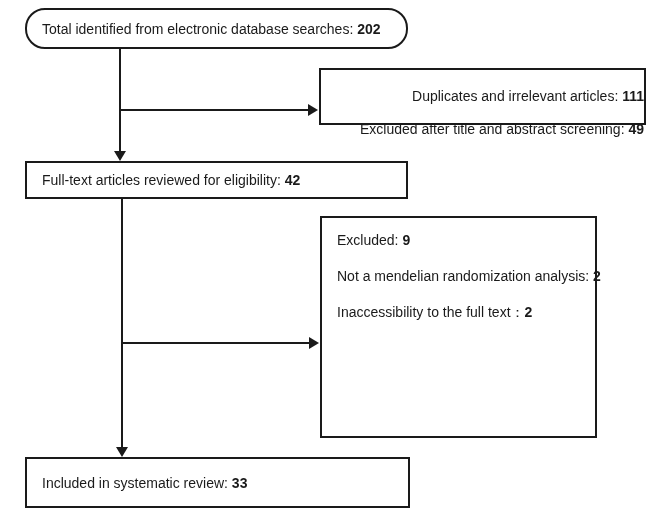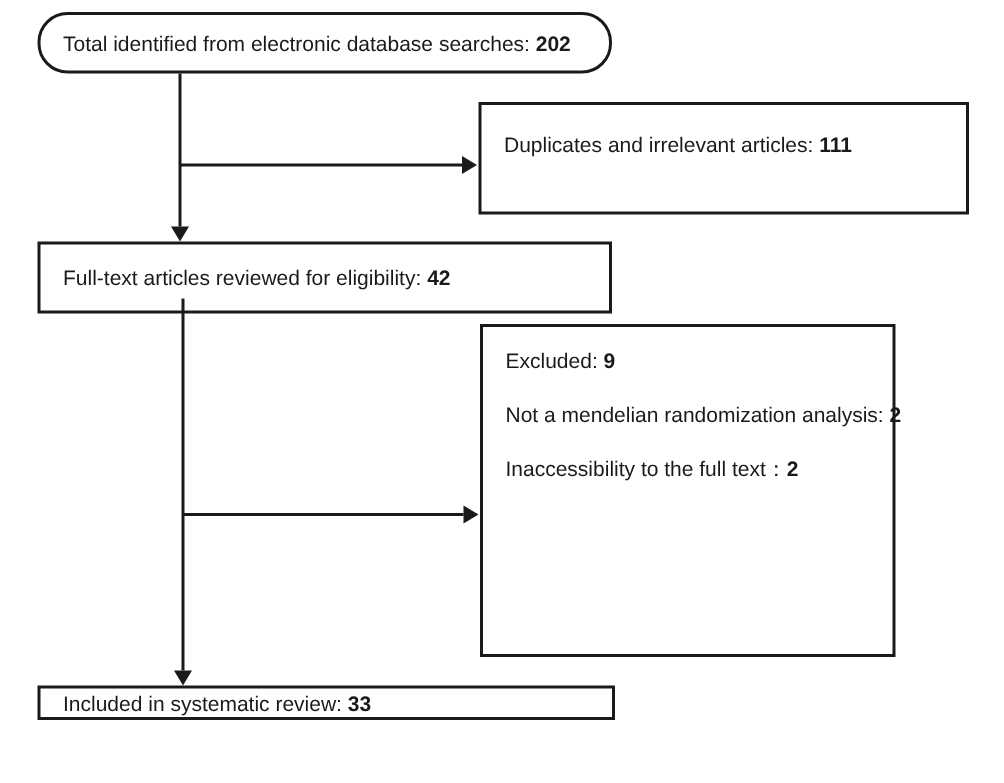--- a/index.html
+++ b/index.html
@@ -58,24 +58,24 @@
   .arrowhead-right {
     position: absolute;
     width: 0; height: 0;
     border-top: 6px solid transparent;
     border-bottom: 6px solid transparent;
     border-left: 10px solid #1a1a1a;
   }
 
   
   #box-total     { left: 25px;  top: 8px;   width: 383px; height: 41px; border-radius: 20px; }
-  #box-screening { left: 319px; top: 68px;  width: 327px; height: 75px; }
-  #box-fulltext  { left: 25px;  top: 161px; width: 383px; height: 48px; }
+  #box-screening { left: 319px; top: 68px;  width: 327px; height: 57px; text-align: right; }
+  #box-fulltext  { left: 25px;  top: 161px; width: 383px; height: 38px; }
   #box-excluded  { left: 320px; top: 216px; width: 277px; height: 222px; }
-  #box-included  { left: 25px;  top: 457px; width: 385px; height: 23px; }
+  #box-included  { left: 25px;  top: 457px; width: 385px; height: 51px; }
 
   
   #v1 { left: 119px; top: 49px;  height: 102px; }
   #a1 { left: 114px; top: 151px; }
   #h1 { left: 120px; top: 109px; width: 188px; }
   #a2 { left: 308px; top: 104px; }
   #v2 { left: 121px; top: 199px; height: 248px; }
   #a3 { left: 116px; top: 447px; }
   #h2 { left: 122px; top: 342px; width: 187px; }
   #a4 { left: 309px; top: 337px; }
@@ -91,20 +91,21 @@
 
   <div class="vline" id="v1"></div>
   <div class="arrowhead-down" id="a1"></div>
 
   <div class="hline" id="h1"></div>
   <div class="arrowhead-right" id="a2"></div>
 
   <div class="box multi" id="box-screening">
     <div class="box1-lines">
       <div class="line-item"><span>Duplicates and irrelevant articles: </span><span class="num">111</span></div>
+      <div class="line-item"><span>Excluded after title and abstract screening: </span><span class="num">49</span></div>
     </div>
   </div>
 
   <div class="box single" id="box-fulltext">
     <span class="line-item"><span>Full-text articles reviewed for eligibility: </span><span class="num">42</span></span>
   </div>
 
   <div class="vline" id="v2"></div>
   <div class="arrowhead-down" id="a3"></div>
 

